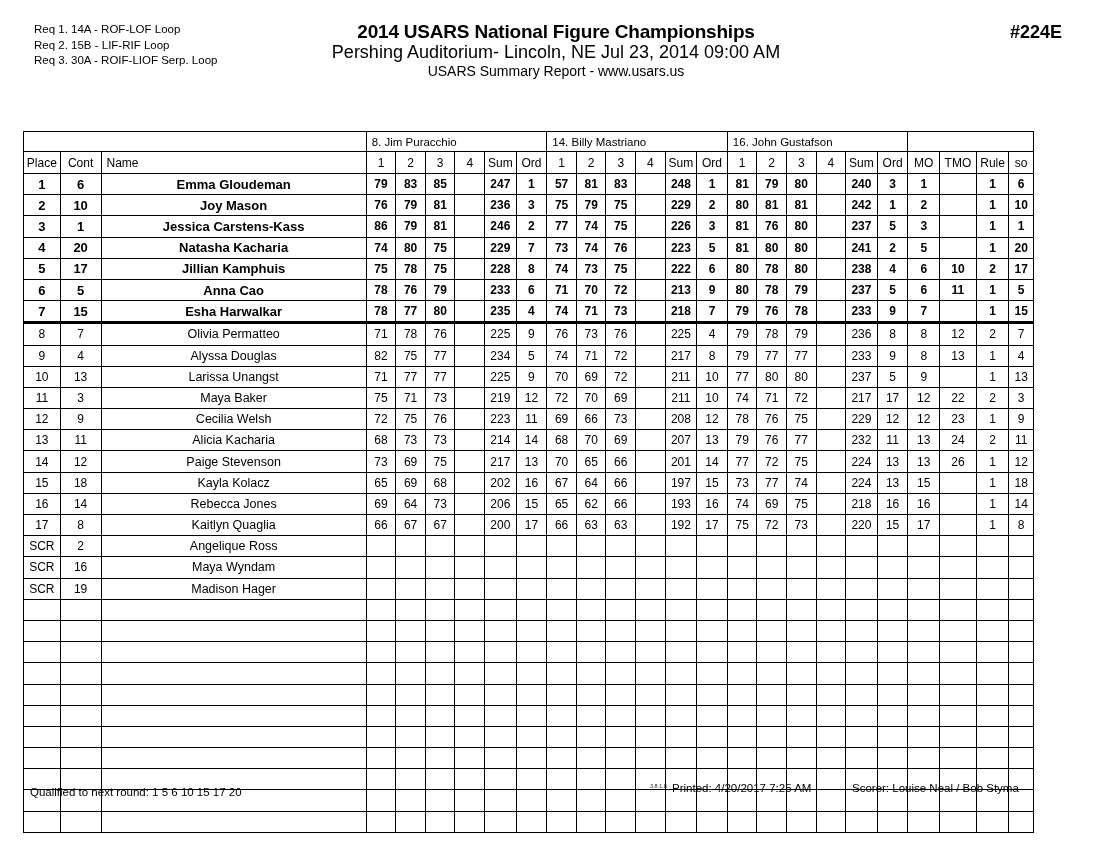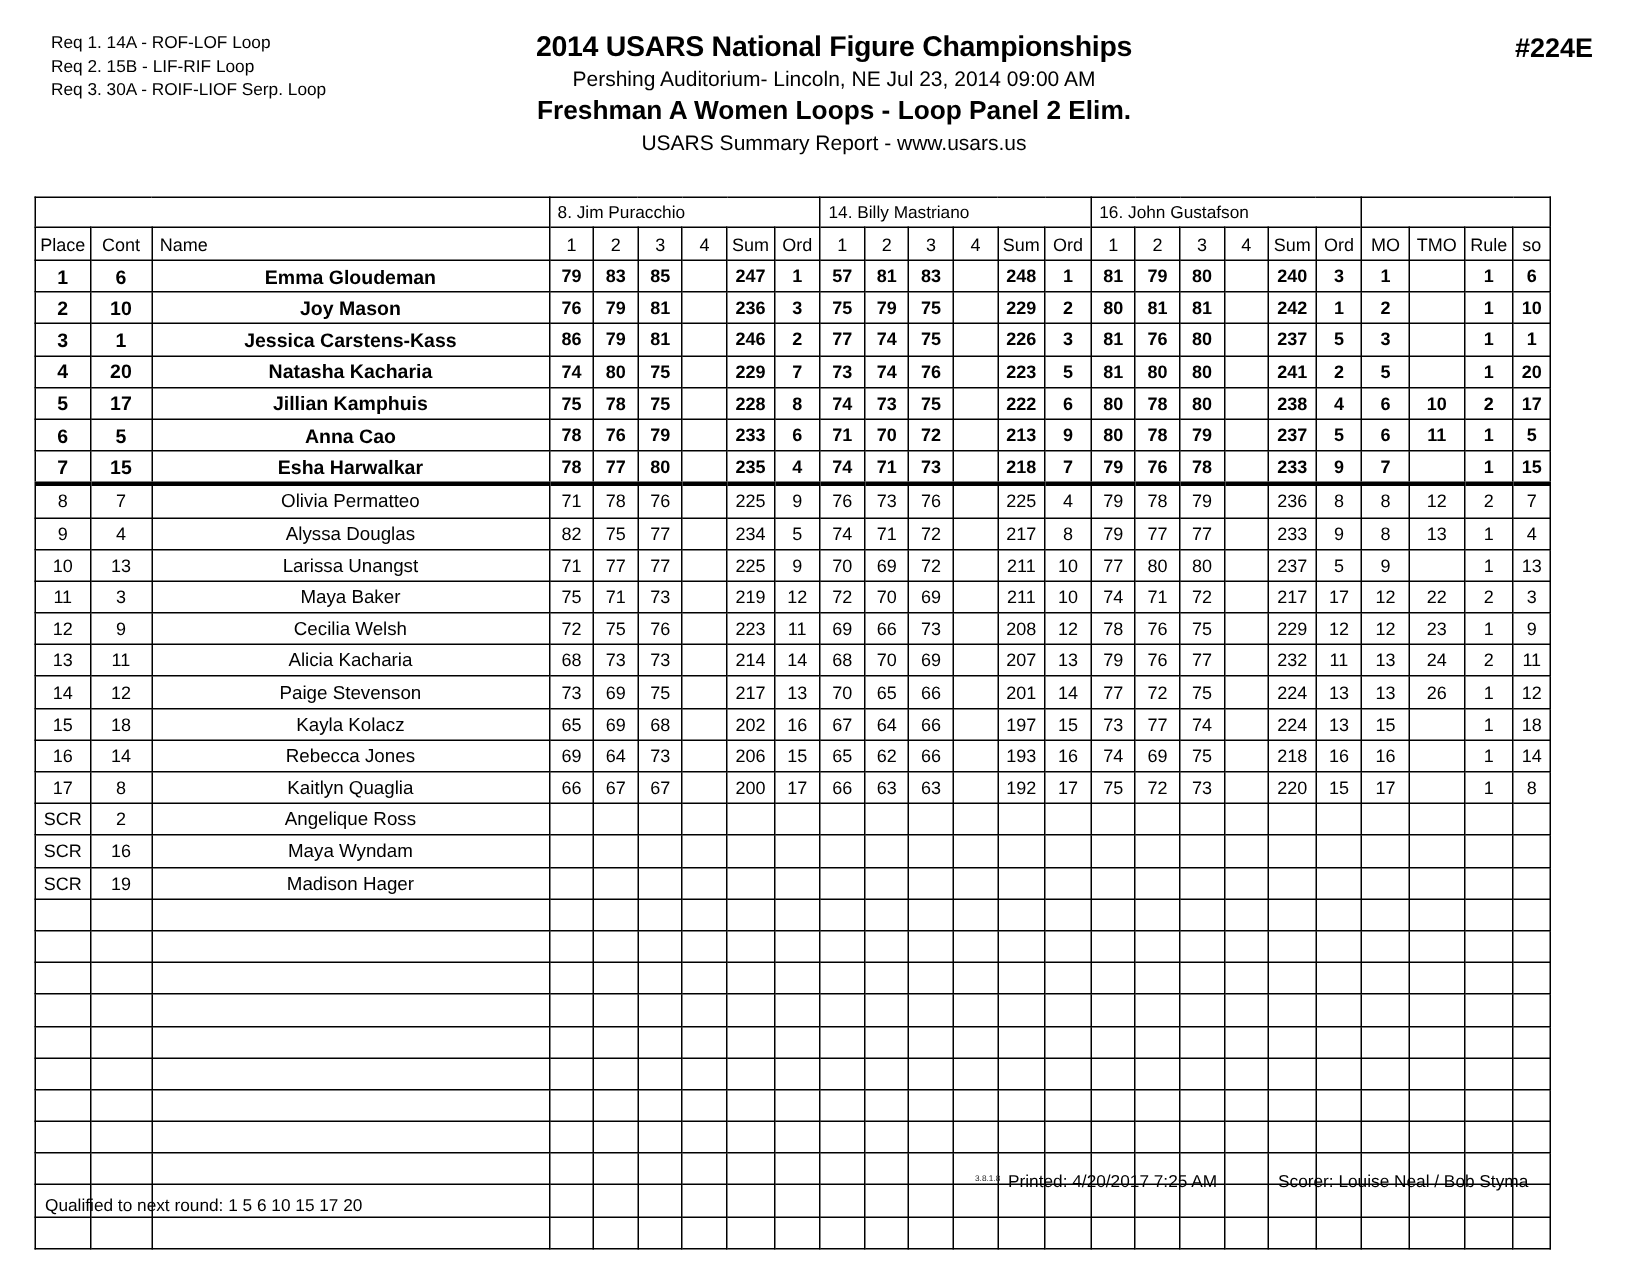--- a/index.html
+++ b/index.html
@@ -37,21 +37,21 @@
     top: 20px;
     text-align: center;
   }
   #title-main {
     font-size: 19px;
     font-weight: bold;
     line-height: 23px;
     letter-spacing: -0.2px;
   }
   #title-venue {
-    font-size: 14px;
+    font-size: 18px;
     line-height: 18px;
     font-weight: normal;
   }
   #title-event {
     font-size: 17.5px;
     font-weight: bold;
     line-height: 24px;
   }
   #title-report {
     font-size: 14px;
@@ -146,21 +146,21 @@
     position: absolute;
     left: 0;
     top: 782px;
     width: 1100px;
     height: 24px;
     font-size: 11.5px;
   }
   #footer .f-qualified {
     position: absolute;
     left: 30px;
-    top: 16px;
+    top: 4px;
     white-space: nowrap;
   }
   #footer .f-version {
     position: absolute;
     left: 650px;
     top: 1px;
     font-size: 5.5px;
     color: #222;
   }
   #footer .f-printed {
@@ -183,21 +183,20 @@
 
   <div id="req-block">
     <div>Req  1.  14A - ROF-LOF Loop</div>
     <div>Req  2.  15B - LIF-RIF Loop</div>
     <div>Req  3.  30A - ROIF-LIOF Serp. Loop</div>
   </div>
 
   <div id="title-block">
     <div id="title-main">2014 USARS National Figure Championships</div>
     <div id="title-venue">Pershing Auditorium- Lincoln, NE  Jul 23, 2014  09:00 AM</div>
-    <div id="title-event">Freshman A Women Loops - Loop Panel 2 Elim.</div>
     <div id="title-report">USARS Summary Report - www.usars.us</div>
   </div>
 
   <div id="event-number">#224E</div>
 </div>
 
 <div id="sheet">
   <table class="grid">
     <colgroup>
       <col style="width:36px">

